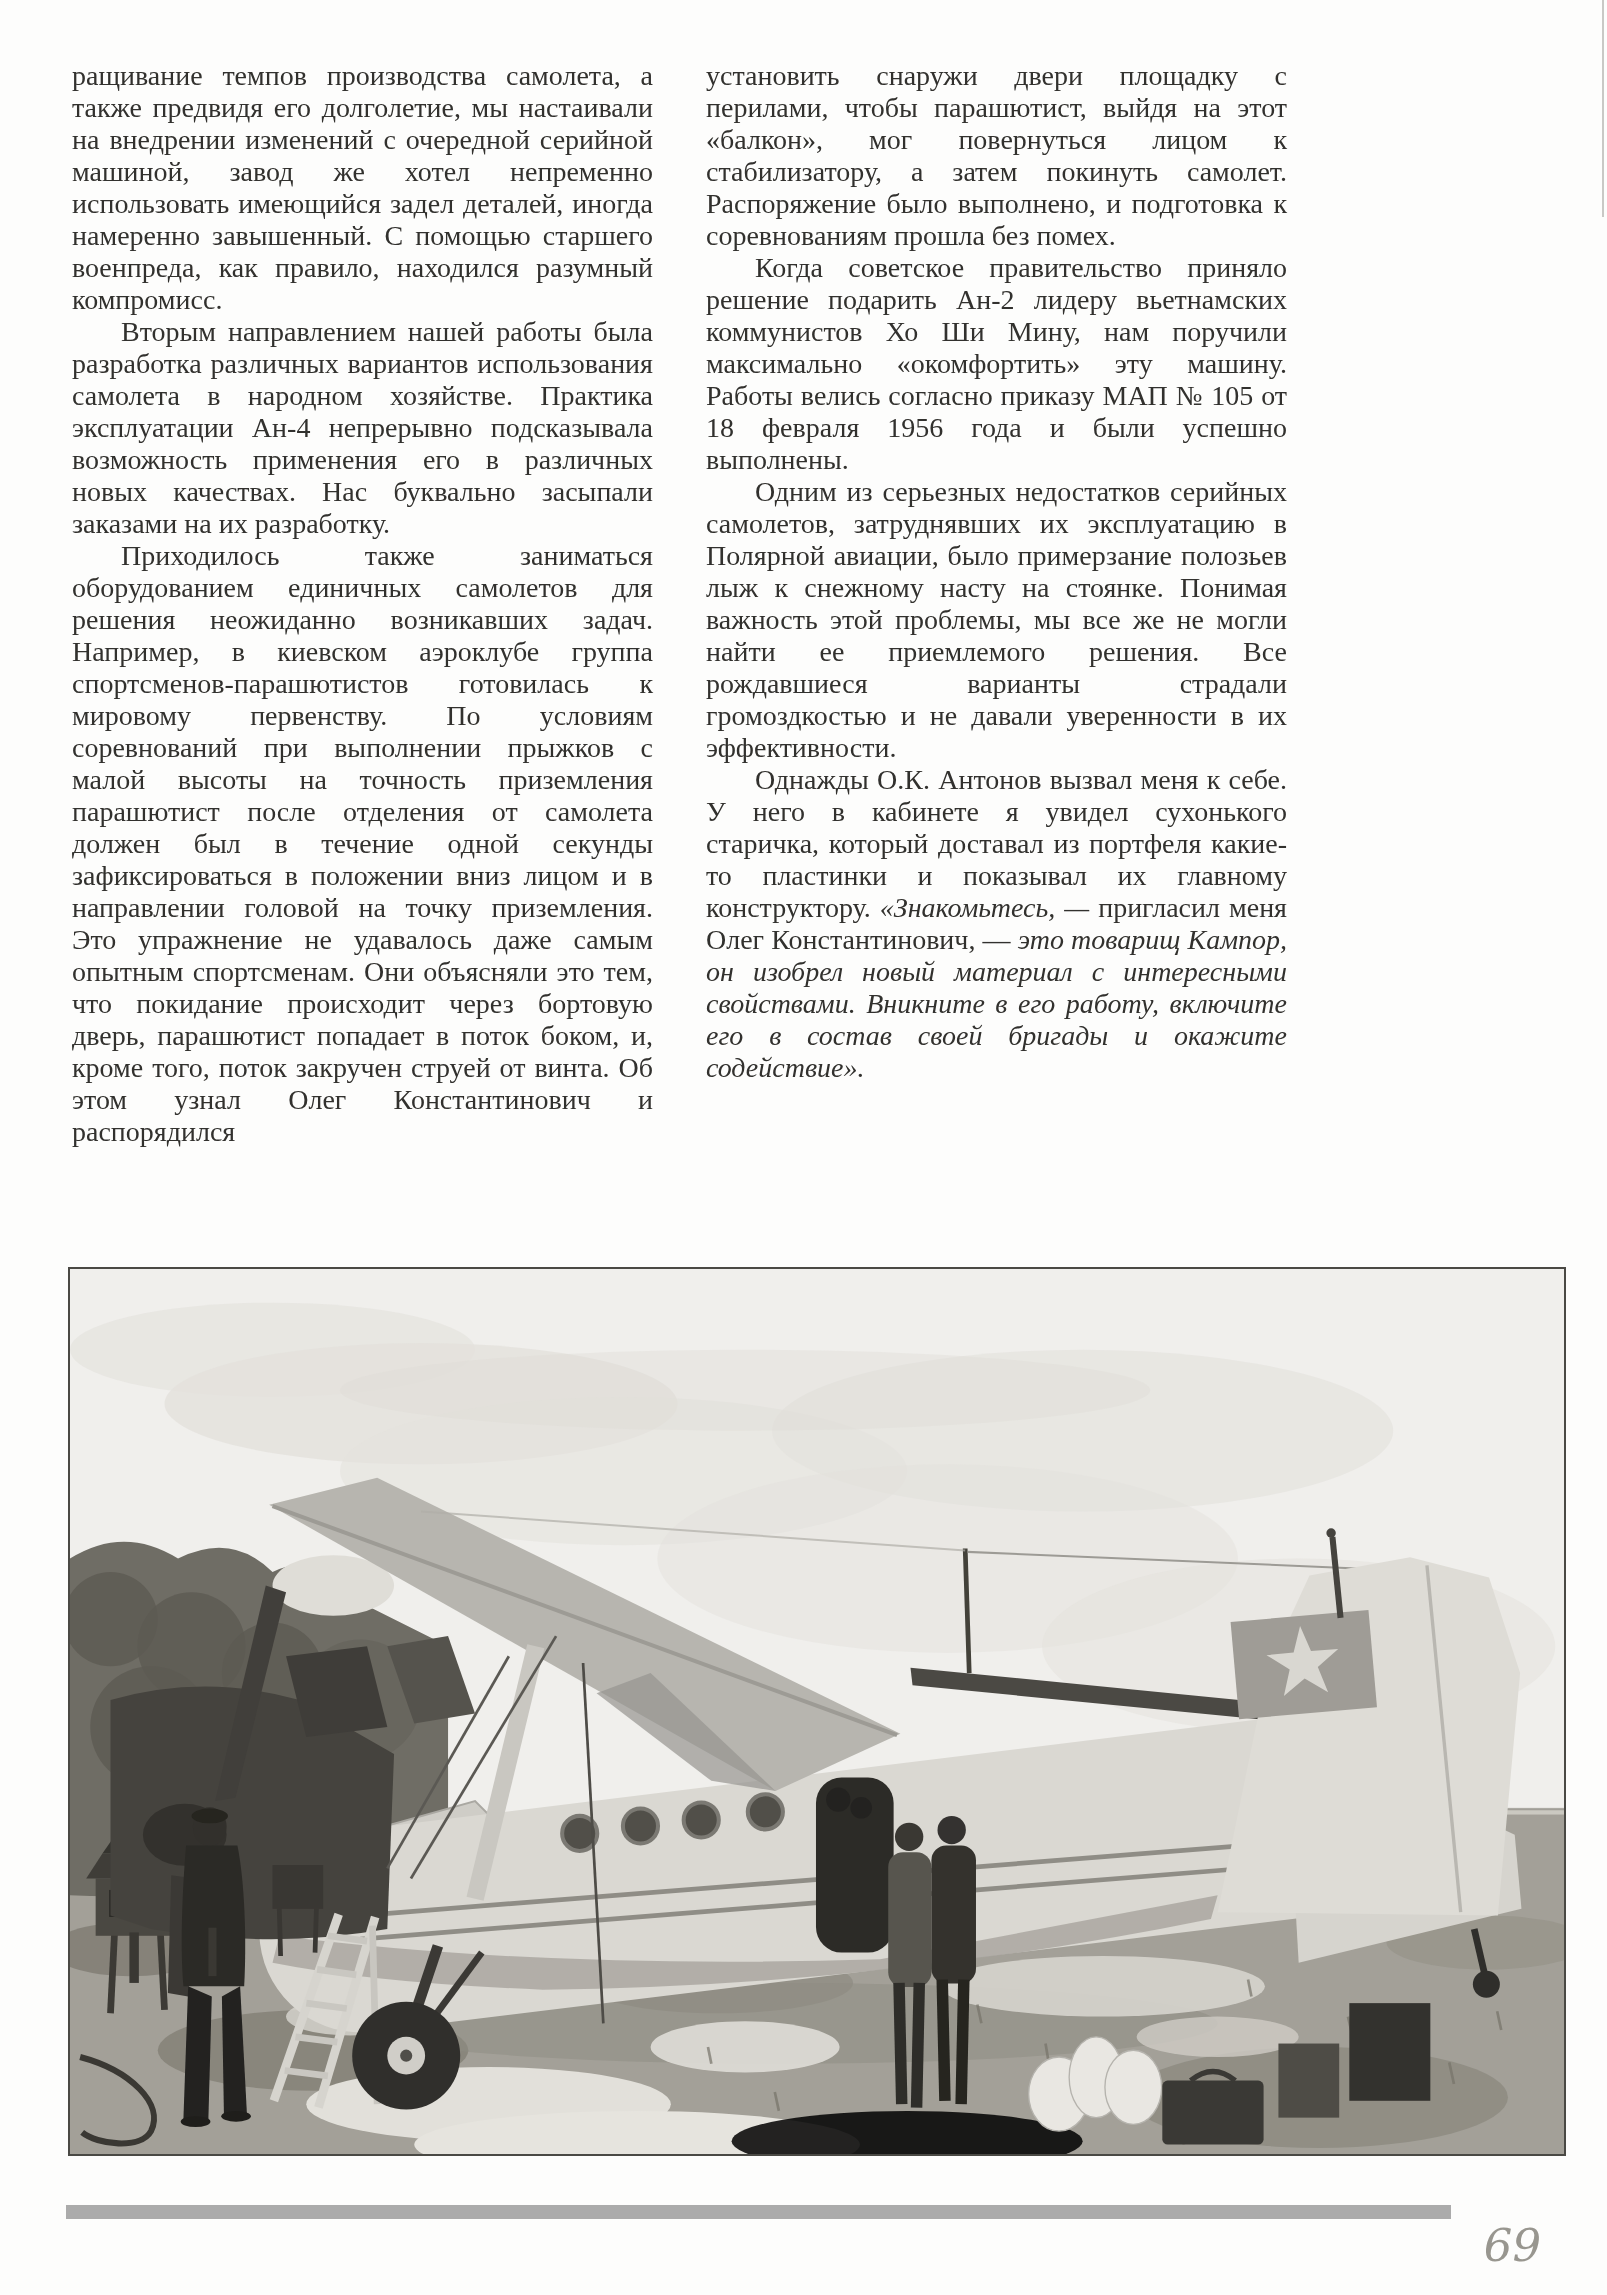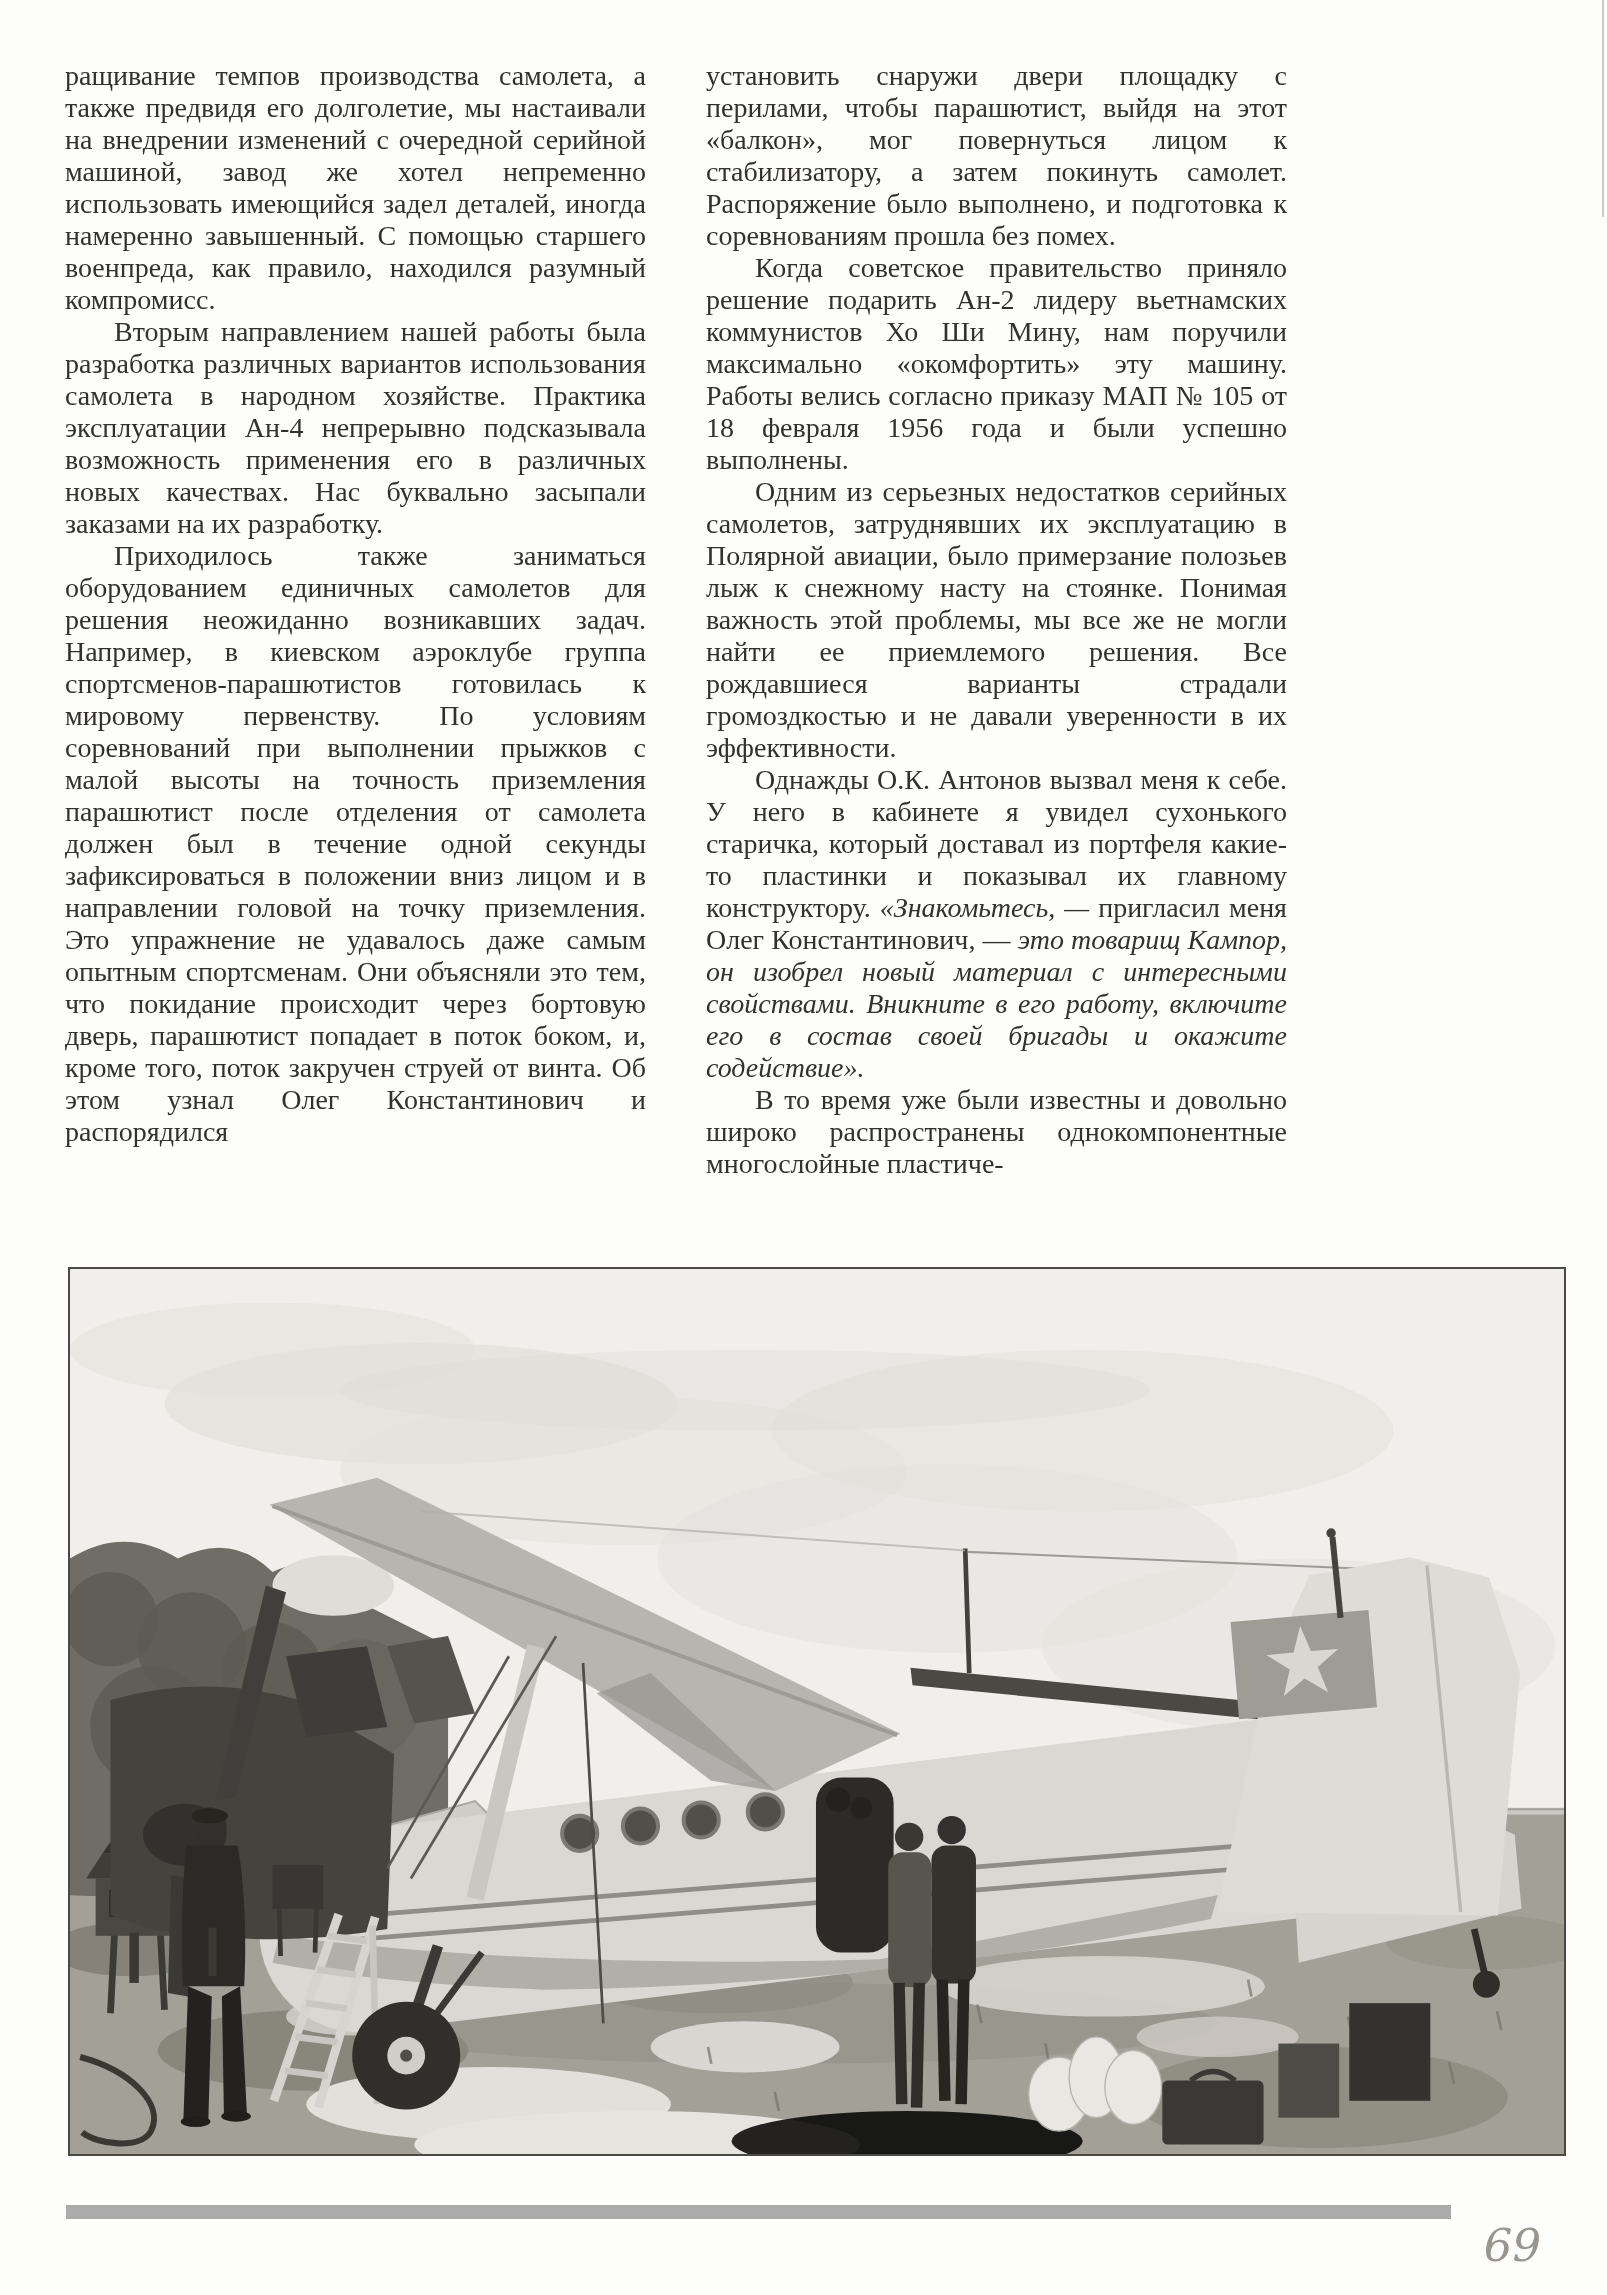--- a/index.html
+++ b/index.html
@@ -2,21 +2,21 @@
 <html style="font-size:10.8px"><head>
 <meta charset="utf-8">
 <style>
   html,body{margin:0;padding:0;background:#e8e8e8;}
   .page{
     position:relative;width:1608px;height:2295px;background:#fdfdfc;
     font-family:"Liberation Serif","DejaVu Serif",serif;color:#2f2e2c;
     overflow:hidden;margin:0 auto;
   }
   .col{position:absolute;top:60px;width:581px;}
-  .col-left{left:65px;}
+  .col-left{left:72px;}
   .col-right{left:706px;}
   .para{margin:0;text-align:justify;font-size:28px;line-height:32px;color:#32312e;}
   .para.indent{text-indent:49px;}
   .it{font-style:italic;}
   .caption{
     position:absolute;left:1245px;top:1125px;width:279px;
     text-align:right;font-style:italic;font-size:24px;line-height:27px;color:#6d6d6a;
   }
   .photo-frame{
     position:absolute;left:68px;top:1267px;width:1498px;height:889px;
@@ -39,21 +39,20 @@
   <div class="col col-left">
       <p class="para"><span>ращивание темпов производства самолета, а также предвидя его долголетие, мы настаивали на внедрении изменений с очередной серийной машиной, завод же хотел непременно использовать имеющийся задел деталей, иногда намеренно завышенный. С помощью старшего военпреда, как правило, находился разумный компромисс.</span></p>
       <p class="para indent"><span>Вторым направлением нашей работы была разработка различных вариантов использования самолета в народном хозяйстве. Практика эксплуатации Ан-4 непрерывно подсказывала возможность применения его в различных новых качествах. Нас буквально засыпали заказами на их разработку.</span></p>
       <p class="para indent"><span>Приходилось также заниматься оборудованием единичных самолетов для решения неожиданно возникавших задач. Например, в киевском аэроклубе группа спортсменов-парашютистов готовилась к мировому первенству. По условиям соревнований при выполнении прыжков с малой высоты на точность приземления парашютист после отделения от самолета должен был в течение одной секунды зафиксироваться в положении вниз лицом и в направлении головой на точку приземления. Это упражнение не удавалось даже самым опытным спортсменам. Они объясняли это тем, что покидание происходит через бортовую дверь, парашютист попадает в поток боком, и, кроме того, поток закручен струей от винта. Об этом узнал Олег Константинович и распорядился</span></p>
     </div>
   <div class="col col-right">
       <p class="para"><span>установить снаружи двери площадку с перилами, чтобы парашютист, выйдя на этот «балкон», мог повернуться лицом к стабилизатору, а затем покинуть самолет. Распоряжение было выполнено, и подготовка к соревнованиям прошла без помех.</span></p>
       <p class="para indent"><span>Когда советское правительство приняло решение подарить Ан-2 лидеру вьетнамских коммунистов Хо Ши Мину, нам поручили максимально «окомфортить» эту машину. Работы велись согласно приказу МАП № 105 от 18 февраля 1956 года и были успешно выполнены.</span></p>
       <p class="para indent"><span>Одним из серьезных недостатков серийных самолетов, затруднявших их эксплуатацию в Полярной авиации, было примерзание полозьев лыж к снежному насту на стоянке. Понимая важность этой проблемы, мы все же не могли найти ее приемлемого решения. Все рождавшиеся варианты страдали громоздкостью и не давали уверенности в их эффективности.</span></p>
       <p class="para indent"><span>Однажды О.К. Антонов вызвал меня к себе. У него в кабинете я увидел сухонького старичка, который доставал из портфеля какие-то пластинки и показывал их главному конструктору. </span><span class="it">«Знакомьтесь, — </span><span>пригласил меня Олег Константинович, — </span><span class="it">это товарищ Кампор, он изобрел новый материал с интересными свойствами. Вникните в его работу, включите его в состав своей бригады и окажите содействие».</span></p>
-      <p class="para indent"><span>В то время уже были известны и довольно широко распространены однокомпонентные многослойные пластиче-</span></p>
     </div>
 
 
   <figure class="photo-frame" style="margin:0" title="Черно-белая фотография: биплан Ан-2 на стоянке, на киле флаг со звездой, у открытой двери стоят люди, слева наблюдательная вышка и деревья, у самолета стремянка">
     <svg viewBox="0 0 2213 1314" preserveAspectRatio="none">
 
       <rect x="0" y="0" width="2213" height="1314" fill="#f0efec"></rect>
       <g fill="#e3e1dc">
         <ellipse cx="300" cy="120" rx="300" ry="70" opacity="0.6"></ellipse>
         <ellipse cx="520" cy="200" rx="380" ry="90" opacity="0.8"></ellipse>

